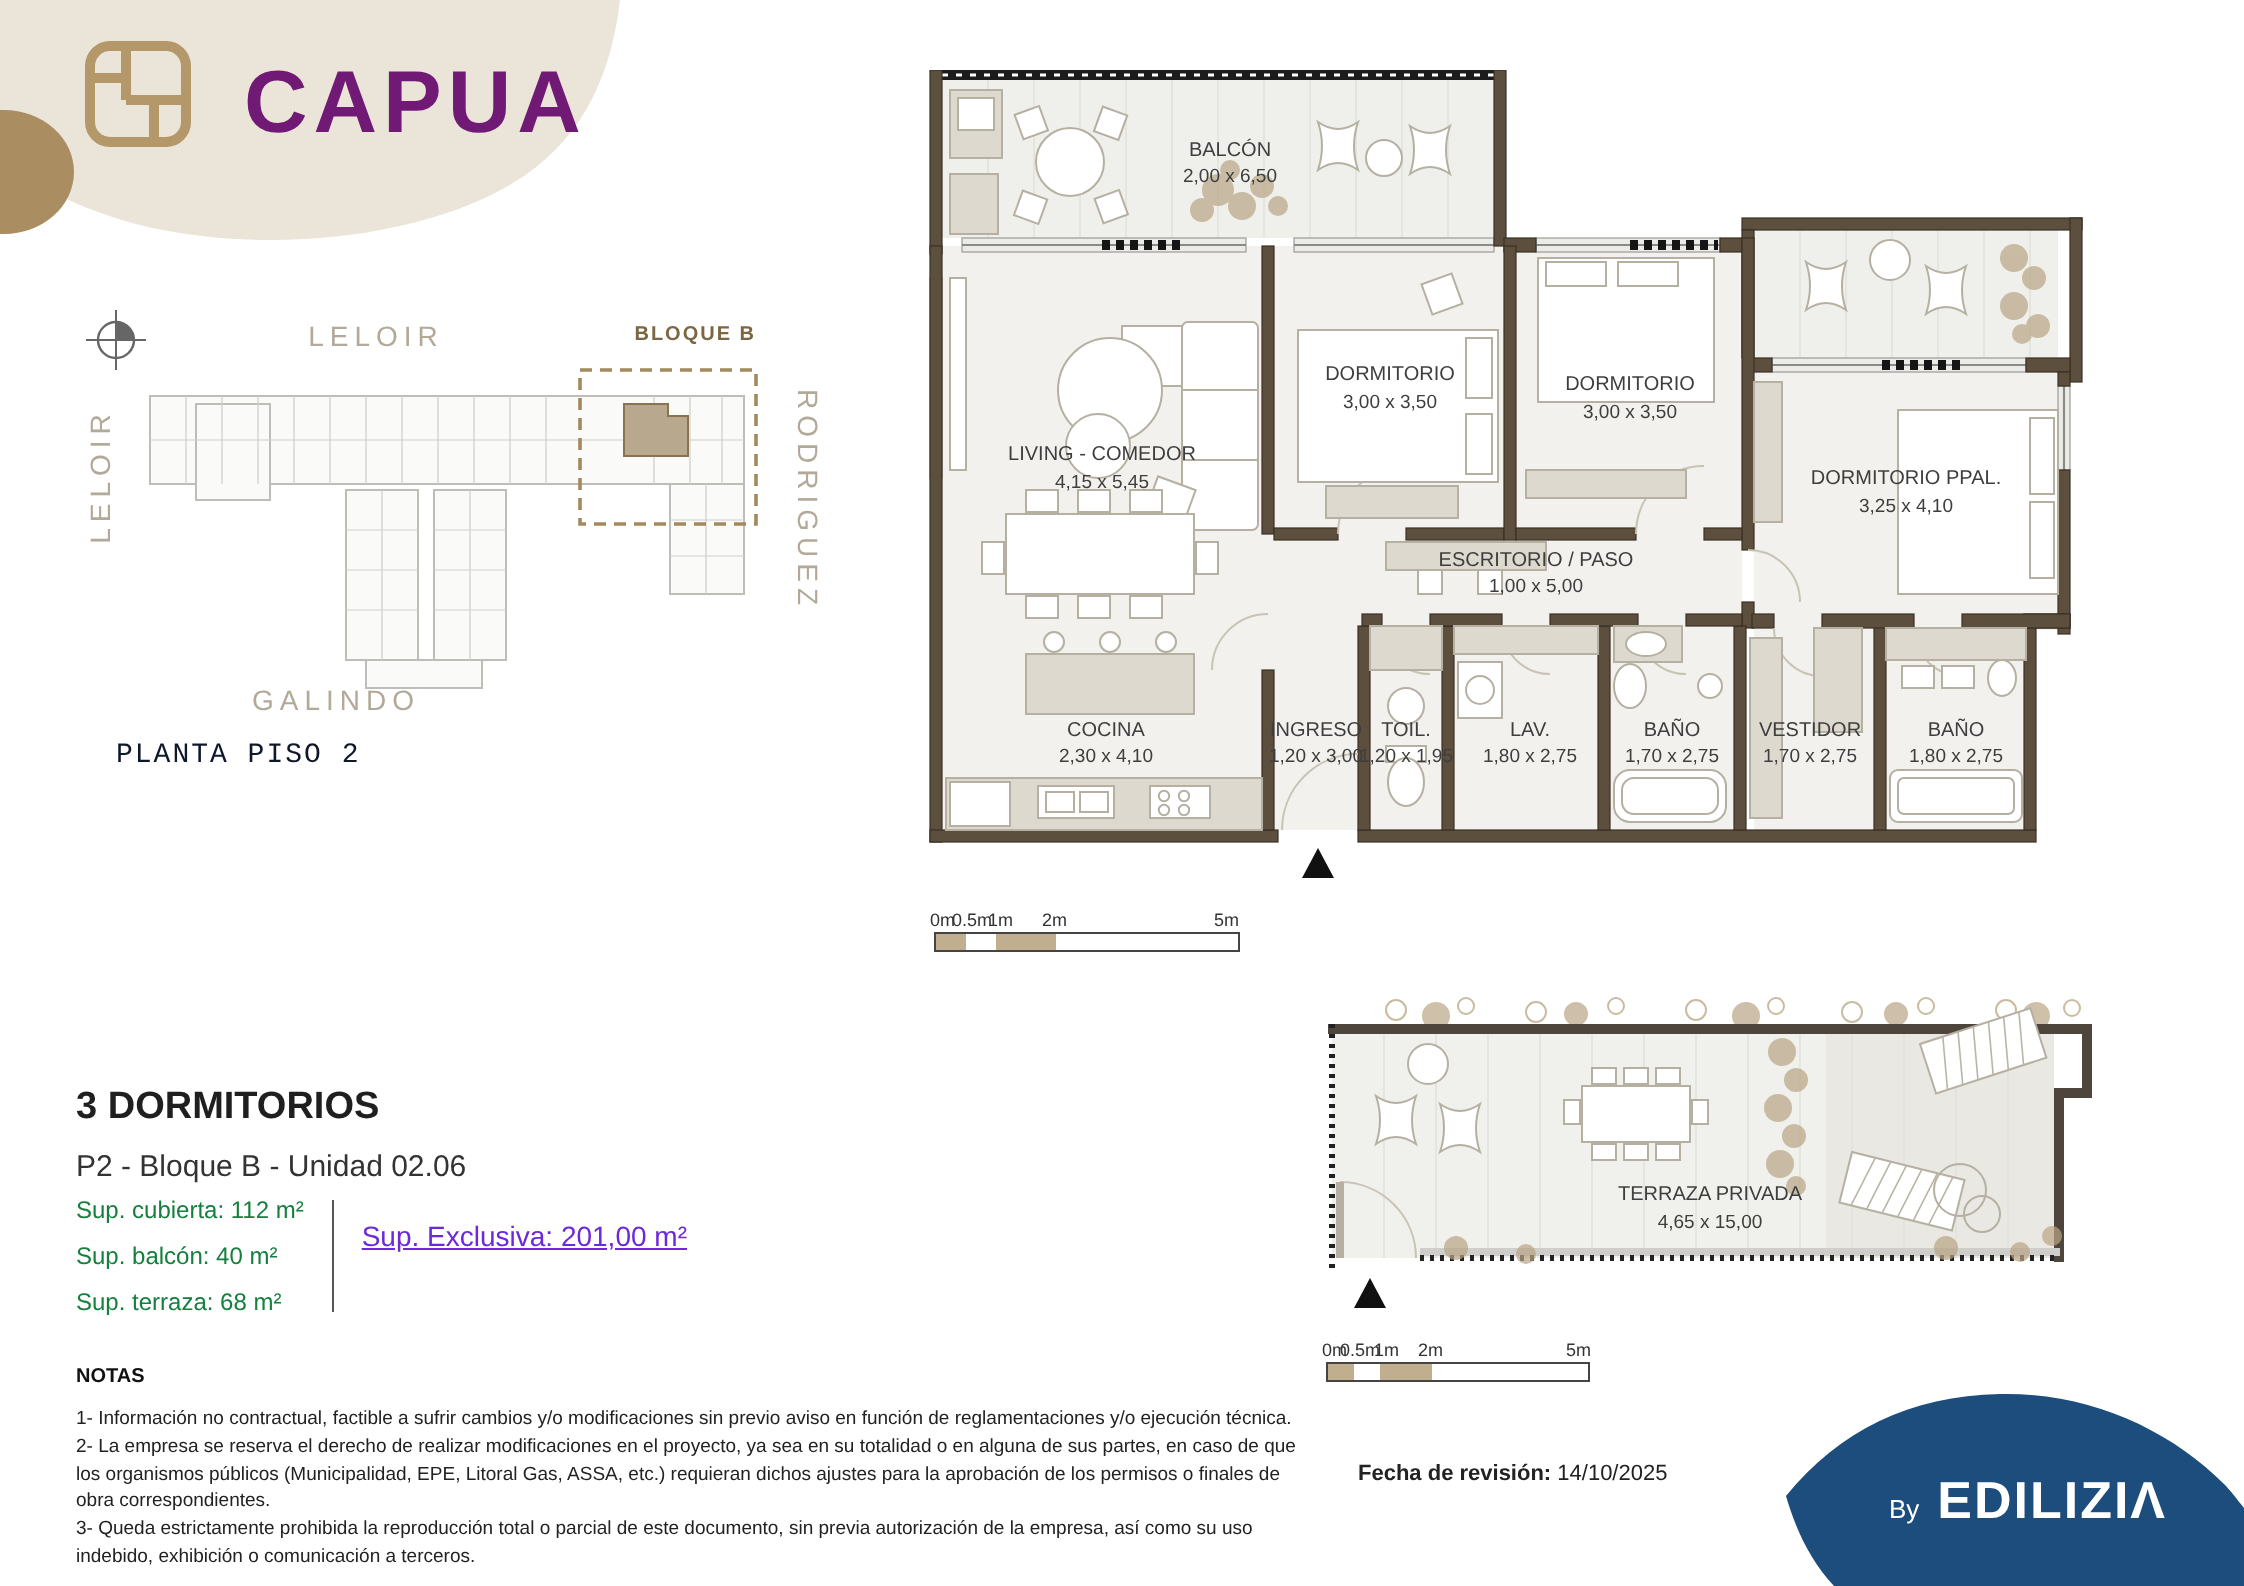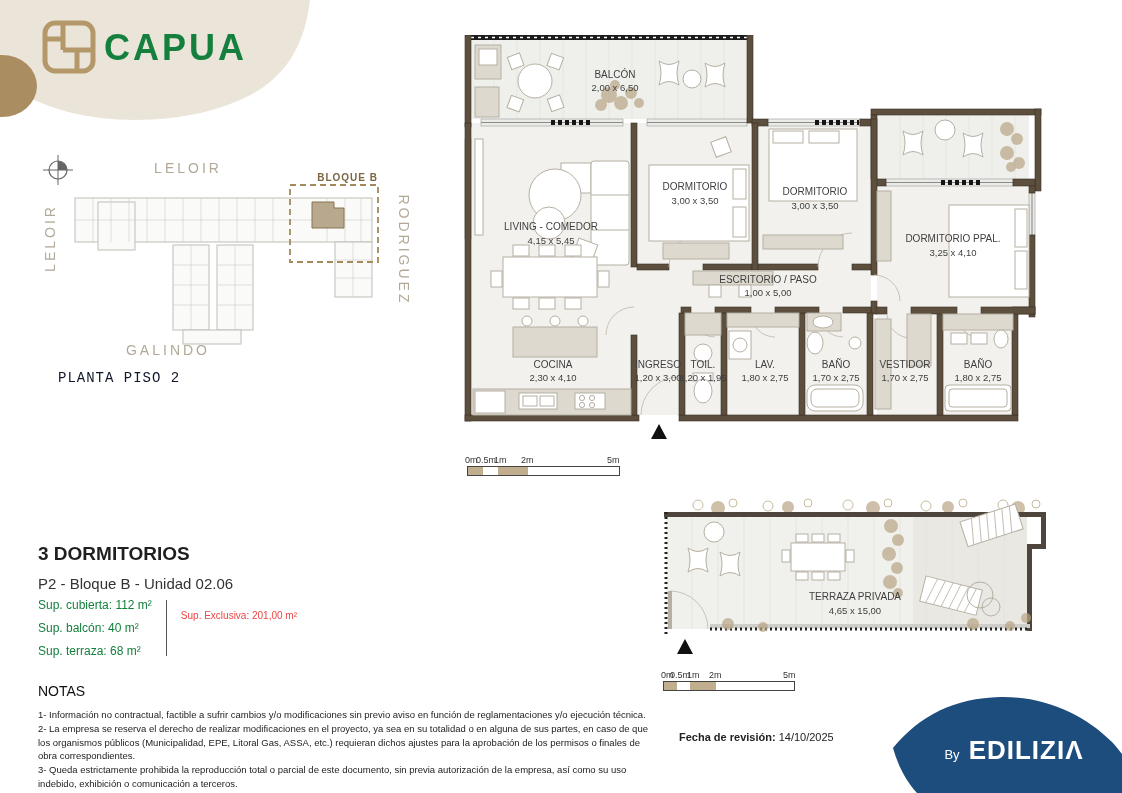--- a/index.html
+++ b/index.html
@@ -1,21 +1,21 @@
 <!DOCTYPE html>
 <html><head>
 <meta charset="utf-8">
 <style>
   html,body{margin:0;padding:0;background:#fff;}
   #canvas{position:relative;width:1122px;height:793px;background:#ffffff;overflow:hidden;
           font-family:"Liberation Sans",sans-serif;color:#222;}
   .abs{position:absolute;}
   
-  .brand-text{position:absolute;left:104px;top:27px;font-size:36px;font-weight:bold;
-              letter-spacing:3px;color:#15803d;}
+  .brand-text{position:absolute;left:122px;top:27px;font-size:44px;font-weight:bold;
+              letter-spacing:3px;color:#701a75;}
   
   .street{position:absolute;color:#b2a998;font-size:14px;letter-spacing:3px;text-align:center;}
   .street-v{transform-origin:0 0;white-space:nowrap;}
   .block-label{position:absolute;color:#7b6743;font-size:10px;font-weight:bold;letter-spacing:1px;text-align:right;}
   .caption{position:absolute;color:#0f172a;font-size:14px;letter-spacing:1px;font-family:Liberation Mono, monospace;}
   
   .rlabel{font-size:10px;fill:#3e3e3e;text-anchor:middle;font-family:"Liberation Sans",sans-serif;}
   .rdims{font-size:9.5px;fill:#3e3e3e;text-anchor:middle;font-family:"Liberation Sans",sans-serif;}
   .wall{fill:#5d4f3d;stroke:#3a3126;stroke-width:.6;}
   .floor{fill:#f2f1ed;}
@@ -35,24 +35,24 @@
   .scalebar .lab{position:absolute;top:0;font-size:9px;color:#333;}
   .scalebar .bar{position:absolute;top:11px;height:8px;border:1px solid #444;background:#fff;}
   .scalebar .seg{position:absolute;top:0;height:8px;background:#c0ae8e;}
   
   .unit-title{position:absolute;left:38px;top:543px;font-size:19px;font-weight:bold;color:#1f1f1f;}
   .unit-sub{position:absolute;left:38px;top:575px;font-size:15px;color:#333;}
   .unit-areas{position:absolute;left:38px;top:598px;display:flex;align-items:flex-start;}
   .area-col{font-size:12px;color:#15803d;}
   .area-col div{margin-bottom:9px;}
   .area-div{width:0;border-left:1.5px solid #555;height:56px;margin:2px 14px 0 14px;}
-  .area-ex{font-size:10px;color:#ef4444;margin-top:12px;}
+  .area-ex{font-size:14px;color:#6d28d9;margin-top:12px;text-decoration:underline;}
   
   .notes{position:absolute;left:38px;top:683px;width:614px;}
-  .notes-title{font-size:14px;font-weight:normal;margin-bottom:9px;color:#111;}
+  .notes-title{font-size:10px;font-weight:bold;margin-bottom:9px;color:#111;}
   .notes-item{font-size:9.5px;line-height:1.45;color:#222;}
   
   .fecha{position:absolute;left:679px;top:731px;font-size:11px;color:#222;}
   .fecha b{font-weight:bold;}
   .navy-blob{position:absolute;left:880px;top:675px;width:242px;height:118px;}
   .by-wrap{position:absolute;left:45px;top:60px;width:178px;text-align:center;color:#fff;white-space:nowrap;}
   .by-small{font-size:13px;margin-right:9px;}
   .by-brand{font-size:26px;font-weight:bold;letter-spacing:1px;margin-top:28px;}
 </style>
 </head>
@@ -79,21 +79,21 @@
     <svg class="abs" style="left:12px;top:12px" width="36" height="36">
       <circle cx="18" cy="18" r="9" fill="none" stroke="#666" stroke-width="1.2"></circle>
       <path d="M18,3 V33 M3,18 H33" stroke="#666" stroke-width="1" fill="none"></path>
       <path d="M18,18 L18,9 A9,9 0 0 1 27,18 Z" fill="#666"></path>
     </svg>
 
     <div class="street" style="left:40px;top:20px;width:240px">LELOIR</div>
     <div class="street street-v" style="left:14px;top:148px;width:100px;transform:rotate(-90deg)">LELOIR</div>
     <div class="street street-v" style="left:384px;top:50px;width:120px;transform:rotate(90deg)">RODRIGUEZ</div>
     <div class="street" style="left:20px;top:202px;width:240px">GALINDO</div>
-    <div class="block-label" style="left:260px;top:32px;width:90px">BLOQUE B</div>
+    <div class="block-label" style="left:260px;top:22px;width:90px">BLOQUE B</div>
 
     <svg class="abs" style="left:37px;top:40px" width="326" height="170">
       <rect class="bld" x="10" y="18" width="297" height="44"></rect>
       <rect class="bld" x="33" y="22" width="37" height="48"></rect>
       <rect class="bld" x="108" y="65" width="36" height="85"></rect>
       <rect class="bld" x="152" y="65" width="36" height="85"></rect>
       <rect class="bld" x="118" y="150" width="58" height="14"></rect>
       <rect class="bld" x="270" y="62" width="37" height="55"></rect>
       <g class="bldline" fill="none">
         <path d="M10,40 H307"></path>

